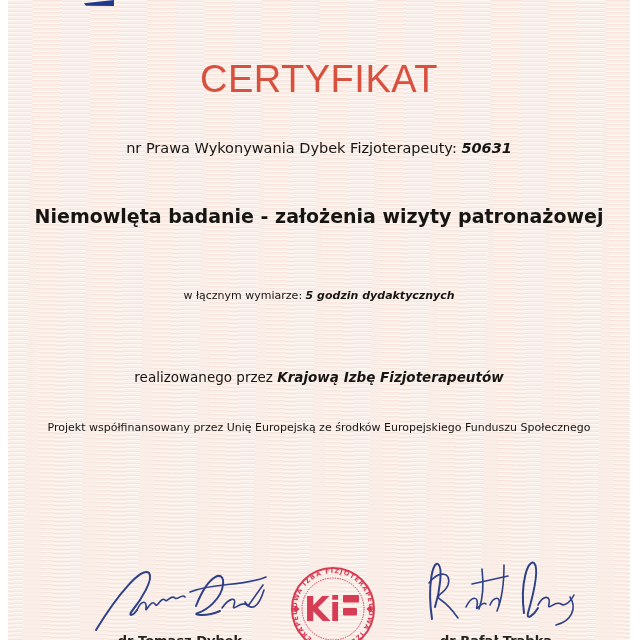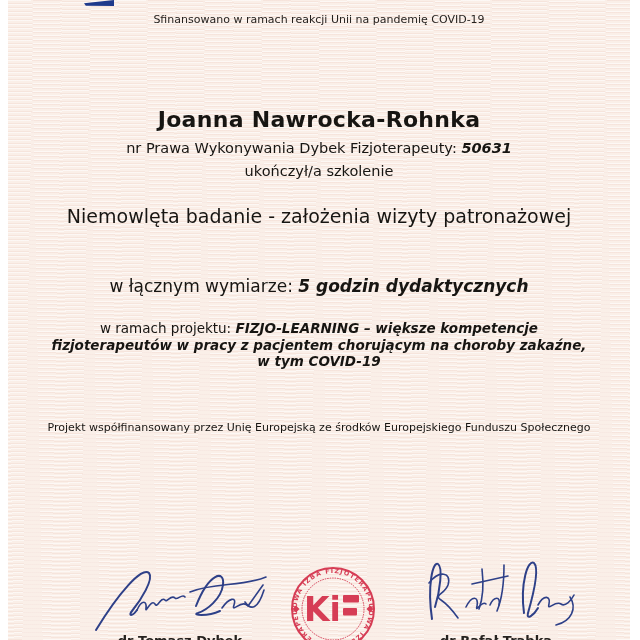--- a/index.html
+++ b/index.html
@@ -37,23 +37,23 @@
   .title{
     top:58px;
     font-family:"Liberation Sans","DejaVu Sans",sans-serif;
     font-size:38px;
     color:#d8503e;
     letter-spacing:0.5px;
   }
   .recipient-name{top:107px;font-size:22px;font-weight:bold;letter-spacing:0.3px;}
   .license-line{top:140px;font-size:14.5px;}
   .completion-line{top:163px;font-size:14.5px;}
-  .course-title{top:205px;font-size:19px;font-weight:normal;}
+  .course-title{top:205px;font-size:19px;font-weight:bold;}
   .mode-line{top:260px;font-size:13.5px;}
-  .duration-line{top:276px;font-size:17px;}
+  .duration-line{top:289px;font-size:11px;}
   .project-line{
     top:320px;font-size:13.5px;line-height:16.5px;
     left:50%;transform:translateX(-50%);
     width:552px;
   }
   .organizer-line{top:369px;font-size:13.5px;}
   .cofinance-line{
     top:385px;font-size:11px;line-height:13.5px;
     left:50%;transform:translateX(-50%);
     width:556px;
@@ -78,36 +78,34 @@
   .signatory-left{left:62px;}
   .signatory-right{left:378px;}
 </style>
 </head>
 <body>
 
 <div class="certificate">
 
   <div class="logo-wedge"></div>
 
-  <div class="center-line funding-note">Sfinansowano w ramach reakcji Unii na pandemię COVID-19</div>
 
+  <div class="center-line title">CERTYFIKAT</div>
 
-  <div class="center-line recipient-name">Joanna Nawrocka-Rohnka</div>
 
   <div class="center-line license-line"><span>nr Prawa Wykonywania Dybek Fizjoterapeuty: </span><span class="bold">50631</span></div>
 
-  <div class="center-line completion-line">ukończył/a szkolenie</div>
 
   <div class="center-line course-title">Niemowlęta badanie - założenia wizyty patronażowej</div>
 
 
   <div class="center-line duration-line"><span>w łącznym wymiarze: </span><span class="bold">5 godzin dydaktycznych</span></div>
 
-  <div class="center-line project-line"><span>w ramach projektu: </span><span class="bold">FIZJO-LEARNING – większe kompetencje fizjoterapeutów w pracy z pacjentem chorującym na choroby zakaźne, w tym COVID-19</span></div>
 
+  <div class="center-line organizer-line"><span>realizowanego przez </span><span class="bold">Krajową Izbę Fizjoterapeutów</span></div>
 
   <div class="center-line cofinance-line">Projekt współfinansowany przez Unię Europejską ze środków Europejskiego Funduszu Społecznego</div>
 
   <svg class="signature signature-left" width="178" height="78" viewBox="0 0 178 78">
     <path class="sig-stroke" d="M4,70 C26,34 50,6 57,13 C62,19 49,40 40,51 C36,56 40,57 45,50"></path>
     <path class="sig-stroke thin" d="M45,50 c5,-11 10,-9 9,-2 c-1,7 5,-10 9,-4 c2,5 6,-8 10,-4 c2,3 6,-6 10,-2 c2,3 7,-5 10,-1"></path>
     <path class="sig-stroke" d="M104,46 c13,-33 29,-37 27,-21 c-2,14 -16,25 -25,28 c-7,2 9,4 22,-2"></path>
     <path class="sig-stroke thin" d="M130,48 c7,-10 15,-12 12,-3 c-3,9 8,-7 14,1 l15,-21"></path>
     <path class="sig-stroke thin" d="M153,42 c6,9 13,7 19,-12"></path>
     <path class="sig-stroke thin" d="M98,32 C122,22 150,27 174,17"></path>

